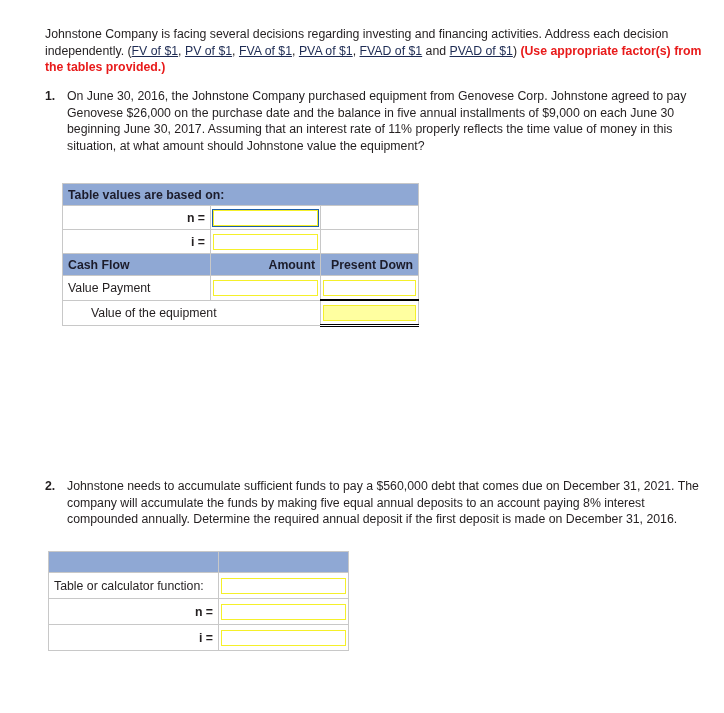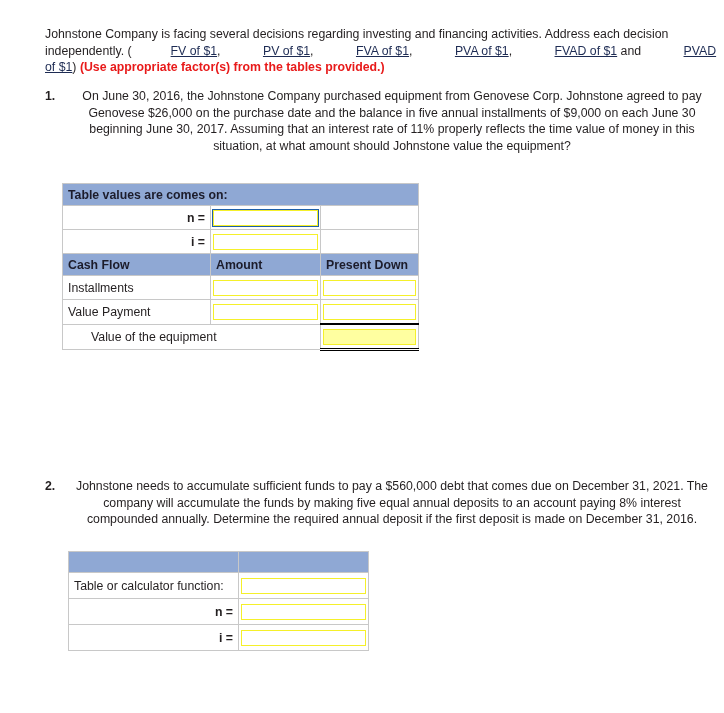--- a/index.html
+++ b/index.html
@@ -33,21 +33,20 @@
     top: 26px;
     width: 672px;
     line-height: 16.5px;
     font-size: 12.3px;
     color: #231f20;
   }
   .lnk {
     color: #1d2b53;
     text-decoration: underline;
     cursor: pointer;
-    margin-left: 39px;
   }
   .redbold {
     color: #e81a1a;
     font-weight: bold;
   }
 
   
   .q {
     position: absolute;
     display: flex;
@@ -56,21 +55,20 @@
     color: #231f20;
   }
   .q-num {
     font-weight: bold;
     width: 22px;
     flex: 0 0 22px;
     text-align: left;
   }
   .q-body {
     flex: 1 1 auto;
-    text-align: center;
   }
   #q1 { left: 45px; top: 88px;  width: 672px; }
   #q2 { left: 45px; top: 478px; width: 672px; }
 
   
   table.grid {
     position: absolute;
     border-collapse: collapse;
     font-size: 12.3px;
     color: #231f20;
@@ -81,21 +79,21 @@
     padding: 0 5px;
     height: 21px;
     vertical-align: middle;
     background: #ffffff;
   }
   .hdr {
     background: #8fa8d4 !important;
     font-weight: bold;
     color: #1c1c2b;
   }
-  .hdr.ctr { text-align: left; }
+  .hdr.ctr { text-align: right; }
   .lbl-right { text-align: right; font-weight: bold; }
   .indent { padding-left: 28px !important; margin-left: 24px; }
 
   
   .inp {
     background: #ffffff !important;
     border: 1px solid #c8c8c8 !important;
     padding: 1px 2px !important;
   }
   .inp > span {
@@ -123,21 +121,21 @@
     border: 1px solid #c8c8c8 !important;
   }
 
   
   #table1 { left: 62px; top: 183px; width: 356px; }
   #table1 col.c1 { width: 148px; }
   #table1 col.c2 { width: 110px; }
   #table1 col.c3 { width: 98px; }
 
   
-  #table2 { left: 68px; top: 551px; width: 300px; }
+  #table2 { left: 48px; top: 551px; width: 300px; }
   #table2 col.d1 { width: 170px; }
   #table2 col.d2 { width: 130px; }
   #table2 td { height: 23px; }
   #table2 .hdr { height: 20px; }
 </style>
 </head>
 <body>
 
 <div class="page">
 
@@ -151,49 +149,40 @@
   </div>
 
   <table class="grid" id="table1">
     <colgroup>
         <col class="c1">
         <col class="c2">
         <col class="c3">
       </colgroup>
     <tbody>
       <tr>
-        <td class="hdr" colspan="3">Table values are comes on:</td>
+        <td class="hdr" colspan="3">Table values are based on:</td>
       </tr>
       <tr>
         <td class="lbl-right">n =</td>
         <td class="inp focus">
             <span></span>
           </td>
         <td class="blank"></td>
       </tr>
       <tr>
         <td class="lbl-right">i =</td>
         <td class="inp">
             <span></span>
           </td>
         <td class="blank"></td>
       </tr>
       <tr>
         <td class="hdr">Cash Flow</td>
         <td class="hdr ctr">Amount</td>
         <td class="hdr ctr">Present Down</td>
-      </tr>
-      <tr>
-        <td>Installments</td>
-        <td class="inp">
-            <span></span>
-          </td>
-        <td class="inp">
-            <span></span>
-          </td>
       </tr>
       <tr>
         <td>Value Payment</td>
         <td class="inp">
             <span></span>
           </td>
         <td class="inp">
             <span></span>
           </td>
       </tr>

